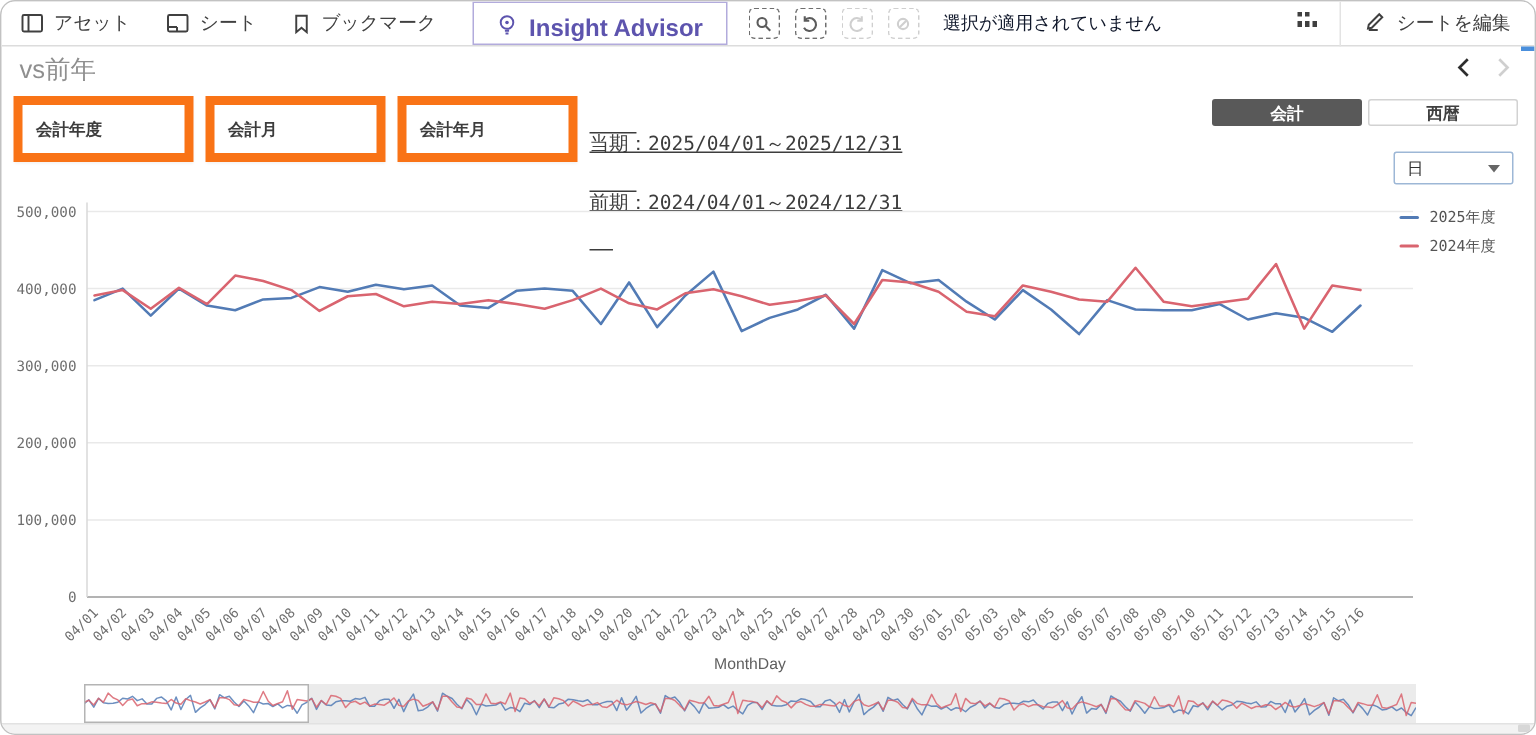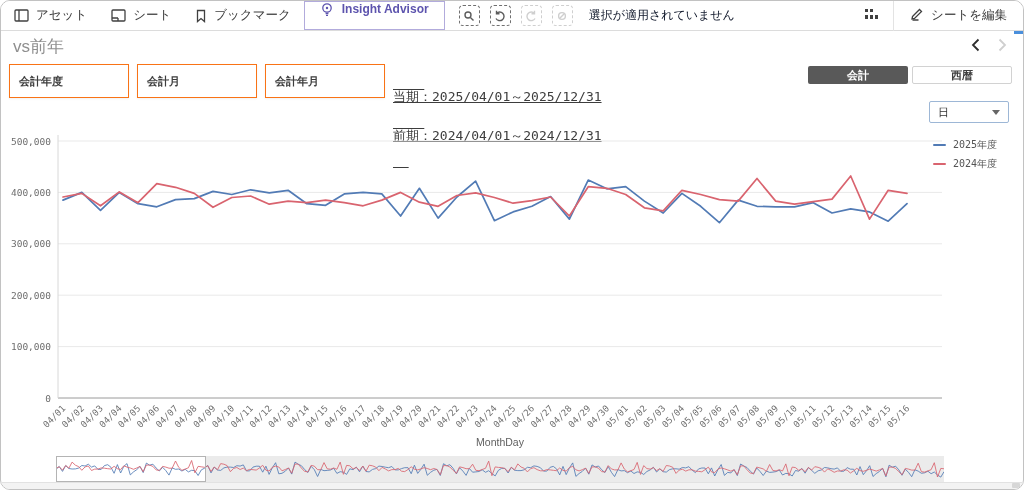--- a/index.html
+++ b/index.html
@@ -6,37 +6,37 @@
   *{box-sizing:border-box;}
   .app{position:relative;width:1024px;height:490px;background:#fff;border:1px solid #c2c2c2;
        border-radius:10px;overflow:hidden;font-family:"Liberation Sans",sans-serif;color:#404040;}
   
   .toolbar{position:absolute;top:0;left:0;right:0;height:30px;display:flex;align-items:stretch;
            border-bottom:1px solid #dcdcdc;background:#fff;}
   .tb-left{display:flex;align-items:stretch;flex:1;}
   .tb-item{display:flex;align-items:center;gap:7px;padding:0 12px;font-size:12.5px;color:#404040;cursor:pointer;}
   .tb-item:first-child{padding-left:13px;}
   .tb-item svg{display:block;}
-  .ia-box{display:flex;align-items:flex-start;gap:8px;padding:0 15px;margin-left:1px;
-          border:1px solid #b2abdc;color:#5d54ae;font-size:12px;font-weight:bold;background:#fff;cursor:pointer;}
+  .ia-box{display:flex;align-items:flex-end;gap:8px;padding:0 15px;margin-left:12px;
+          border:1px solid #b2abdc;color:#5d54ae;font-size:16px;font-weight:bold;background:#fff;cursor:pointer;}
   .sel-tools{display:flex;align-items:center;gap:10px;padding:0 14px;}
   .sel-icon{width:21px;height:21px;border:1.4px dashed #6f6f6f;border-radius:4px;display:flex;
             align-items:center;justify-content:center;color:#5c5c5c;cursor:pointer;}
   .sel-icon.disabled{border-color:#cfcfcf;color:#cfcfcf;cursor:default;}
   .sel-status{display:flex;align-items:center;font-size:12px;color:#0f172a;padding-left:2px;}
   .tb-right{display:flex;align-items:center;gap:0;text-align:right;}
   .tb-iconbtn{display:flex;align-items:center;justify-content:center;padding:0 14px;height:100%;color:#404040;cursor:pointer;}
   .tb-divider{width:1px;height:30px;background:#e3e3e3;}
   .edit-btn{display:flex;align-items:center;gap:7px;padding:0 16px;font-size:12.5px;color:#404040;cursor:pointer;}
   
   .sheet-title{position:absolute;left:12px;top:34px;font-size:17px;color:#8f8f8f;}
   .nav-arrows{position:absolute;right:16px;top:37px;display:flex;gap:18px;align-items:center;}
   .nav-arrow{cursor:pointer;display:flex;}
   
-  .filter-box{position:absolute;top:63px;width:120px;height:24px;background:#fff;border:1px solid #f97316;
+  .filter-box{position:absolute;top:63px;width:120px;height:24px;background:#fff;border:6px solid #f97316;
               box-shadow:0 1px 2px rgba(0,0,0,.06);display:flex;align-items:center;padding:16px 9px;
               font-size:11px;font-weight:bold;color:#3d3d3d;cursor:pointer;}
   .period{position:absolute;left:392px;top:63px;font-family:"DejaVu Sans Mono",monospace;
           font-size:13px;color:#3d3d3d;line-height:13px;white-space:pre;text-decoration:underline;}
   .toggle{position:absolute;top:65px;height:18px;width:100px;display:flex;align-items:center;
           justify-content:center;font-size:11px;font-weight:bold;cursor:pointer;border-radius:2px;}
   .toggle.on{left:807px;background:#595959;color:#fff;}
   .toggle.off{left:911px;background:#fff;color:#404040;border:1px solid #d2d2d2;}
   .dropdown{position:absolute;left:928px;top:100px;width:80px;height:22px;border:1px solid #9db7d6;
             border-radius:2px;background:#fff;display:flex;align-items:center;padding:0 8px;

